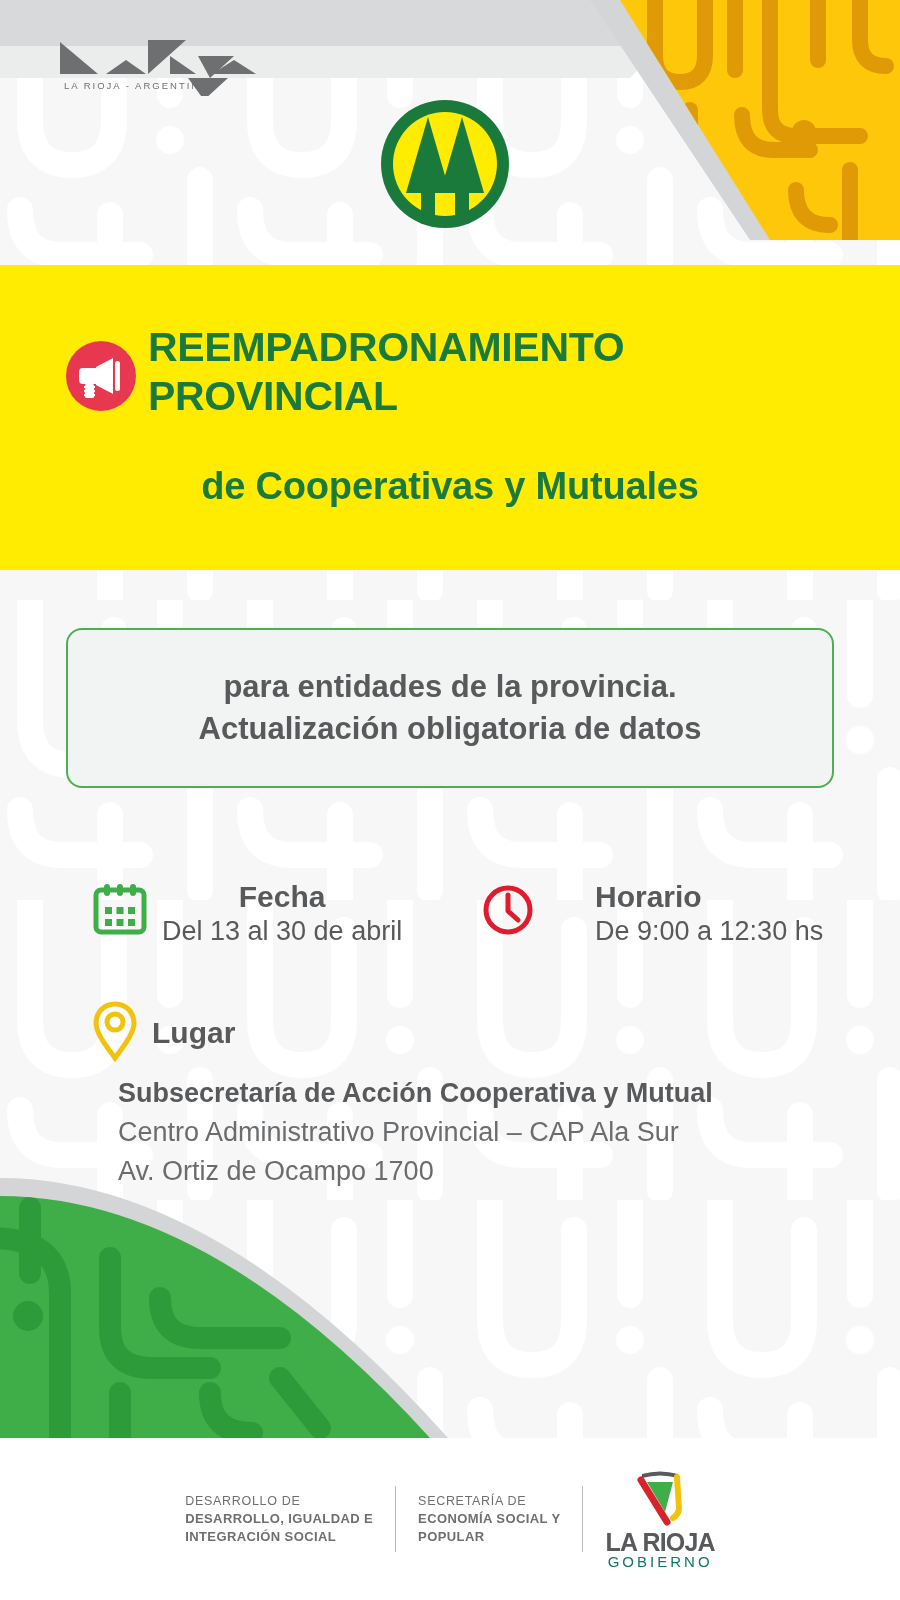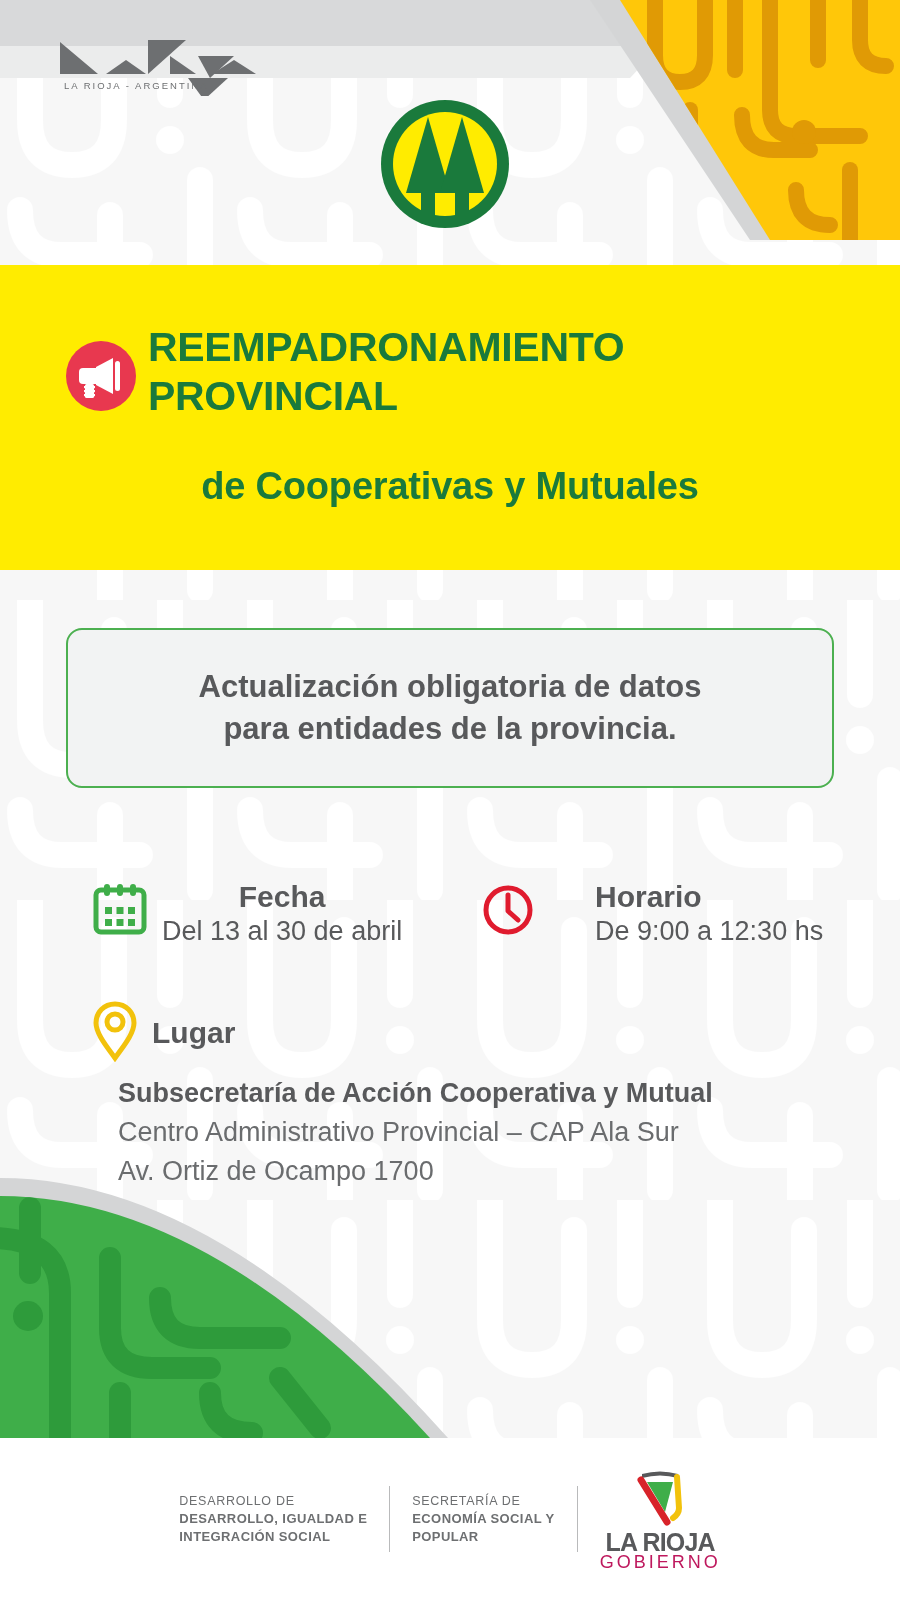--- a/index.html
+++ b/index.html
@@ -96,21 +96,21 @@
     background:#ffffff;
     display:flex; align-items:center; justify-content:center;
   }
   .f-block { display:flex; align-items:center; }
   .f-text { color:#6d6f71; }
   .f-text .top { font-size:12.5px; letter-spacing:0.7px; font-weight:400; line-height:17px; }
   .f-text .bold { font-size:13px; letter-spacing:0.4px; font-weight:bold; line-height:18px; }
   .f-div { width:1px; height:66px; background:#b9babb; margin:0 22px; }
   .lr-logo { display:flex; flex-direction:column; align-items:center; }
   .lr-logo .w1 { color:#58595b; font-weight:bold; font-size:25px; letter-spacing:-0.8px; line-height:24px; }
-  .lr-logo .w2 { color:#be185d; font-weight:400; font-size:18px; letter-spacing:3.0px; line-height:16px; }
+  .lr-logo .w2 { color:#0f766e; font-weight:400; font-size:15px; letter-spacing:3.0px; line-height:16px; }
 </style>
 </head>
 <body>
 
 <div class="poster">
 
   <div class="bg-base"></div>
 
   <svg class="bg-watermark" viewBox="0 0 900 1600" preserveAspectRatio="none">
     <defs>
@@ -236,22 +236,22 @@
 
     <div class="headline">
       <span>REEMPADRONAMIENTO</span>
       <span class="l2">PROVINCIAL</span>
     </div>
 
     <div class="headline-sub">de Cooperativas y Mutuales</div>
   </div>
 
   <div class="subbox">
+    <div class="subbox-line">para entidades de la provincia.</div>
     <div class="subbox-line">Actualización obligatoria de datos</div>
-    <div class="subbox-line">para entidades de la provincia.</div>
   </div>
 
   <div class="info">
     <div class="row1">
 
       <div class="item item-fecha">
         <span class="ico">
           <svg width="56" height="56" viewBox="0 0 56 56">
             <rect x="4" y="10" width="48" height="42" rx="5" fill="none" stroke="#3fae49" stroke-width="5"></rect>
             <rect x="12" y="4" width="6" height="12" rx="3" fill="#3fae49"></rect>

